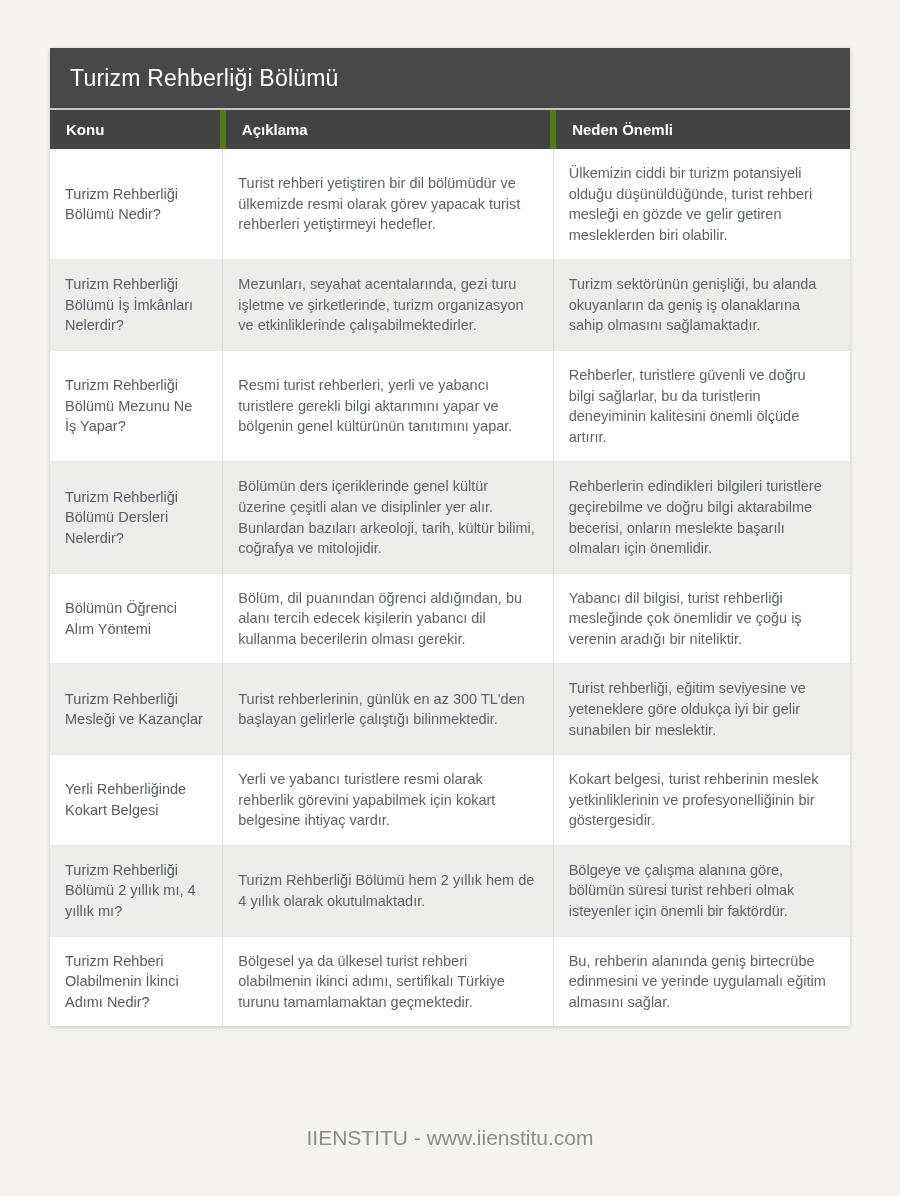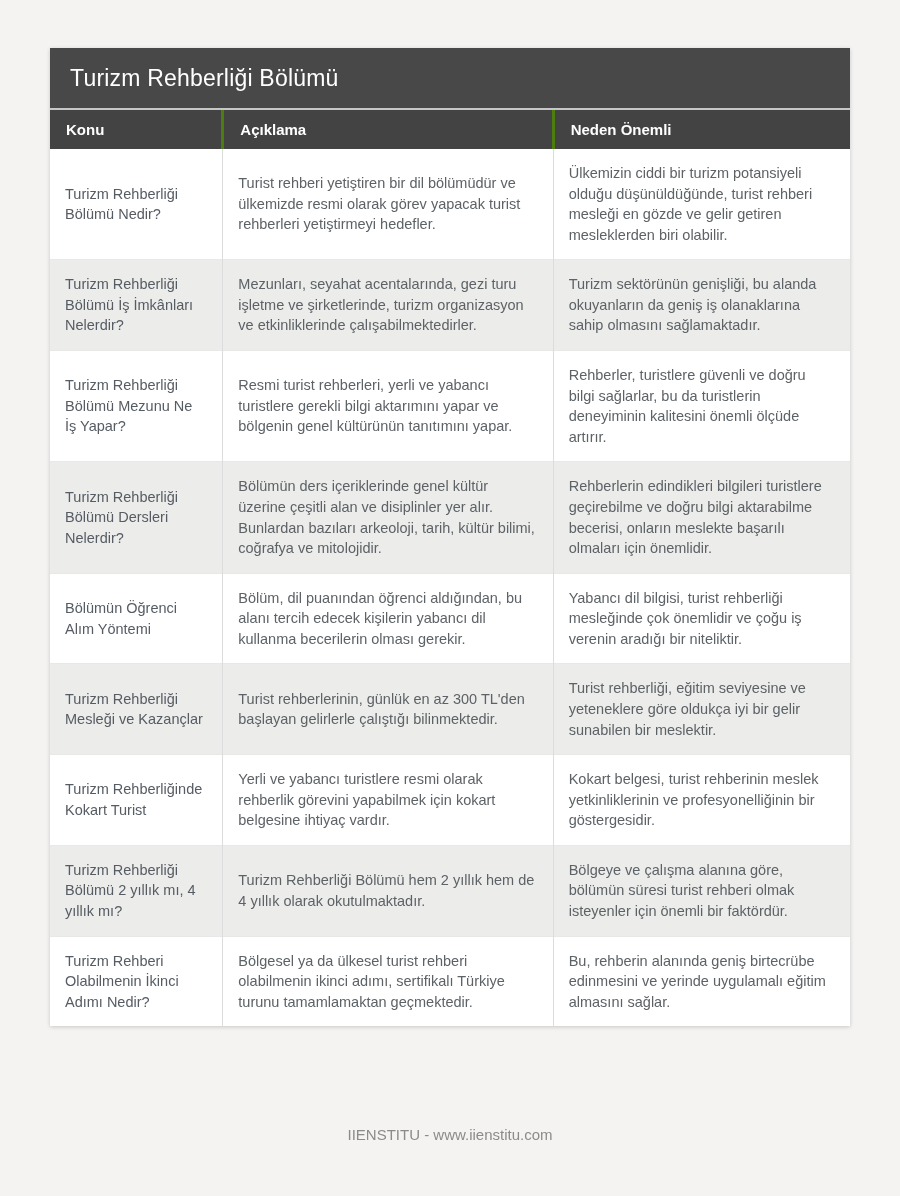--- a/index.html
+++ b/index.html
@@ -33,21 +33,21 @@
     border-collapse: collapse;
     table-layout: fixed;
   }
   thead th {
     background: #434343;
     color: #ffffff;
     text-align: left;
     font-size: 15px;
     font-weight: bold;
     padding: 11px 16px;
-    border-left: 3px solid #4d7c0f;
+    border-left: 6px solid #4d7c0f;
   }
   thead th:first-child { border-left: none; }
   .col-konu     { width: 21.6%; }
   .col-aciklama { width: 41.3%; }
   .col-neden    { width: 37.1%; }
   tbody td {
     font-size: 14.5px;
     line-height: 1.42;
     color: #5d6266;
     padding: 14px 15px;
@@ -58,21 +58,21 @@
   }
   tbody td:first-child { border-left: none; color: #565c63; }
   tbody tr:first-child td { border-top: none; }
   tbody tr:nth-child(even) { background: #ececeb; }
   .footer {
     position: absolute;
     left: 0; top: 1126px;
     width: 900px;
     text-align: center;
     color: #8b8b89;
-    font-size: 15px;
+    font-size: 21px;
   }
 </style>
 </head>
 <body>
 
 <div class="card">
   <div class="title-bar">
     <h1>Turizm Rehberliği Bölümü</h1>
   </div>
   <table>
@@ -108,21 +108,21 @@
           <td>Bölümün Öğrenci Alım Yöntemi</td>
           <td>Bölüm, dil puanından öğrenci aldığından, bu alanı tercih edecek kişilerin yabancı dil kullanma becerilerin olması gerekir.</td>
           <td>Yabancı dil bilgisi, turist rehberliği mesleğinde çok önemlidir ve çoğu iş verenin aradığı bir niteliktir.</td>
         </tr>
         <tr>
           <td>Turizm Rehberliği Mesleği ve Kazançlar</td>
           <td>Turist rehberlerinin, günlük en az 300 TL'den başlayan gelirlerle çalıştığı bilinmektedir.</td>
           <td>Turist rehberliği, eğitim seviyesine ve yeteneklere göre oldukça iyi bir gelir sunabilen bir meslektir.</td>
         </tr>
         <tr>
-          <td>Turizm Rehberliğinde Kokart Turist</td>
+          <td>Yerli Rehberliğinde Kokart Belgesi</td>
           <td>Yerli ve yabancı turistlere resmi olarak rehberlik görevini yapabilmek için kokart belgesine ihtiyaç vardır.</td>
           <td>Kokart belgesi, turist rehberinin meslek yetkinliklerinin ve profesyonelliğinin bir göstergesidir.</td>
         </tr>
         <tr>
           <td>Turizm Rehberliği Bölümü 2 yıllık mı, 4 yıllık mı?</td>
           <td>Turizm Rehberliği Bölümü hem 2 yıllık hem de 4 yıllık olarak okutulmaktadır.</td>
           <td>Bölgeye ve çalışma alanına göre, bölümün süresi turist rehberi olmak isteyenler için önemli bir faktördür.</td>
         </tr>
         <tr>
           <td>Turizm Rehberi Olabilmenin İkinci Adımı Nedir?</td>

